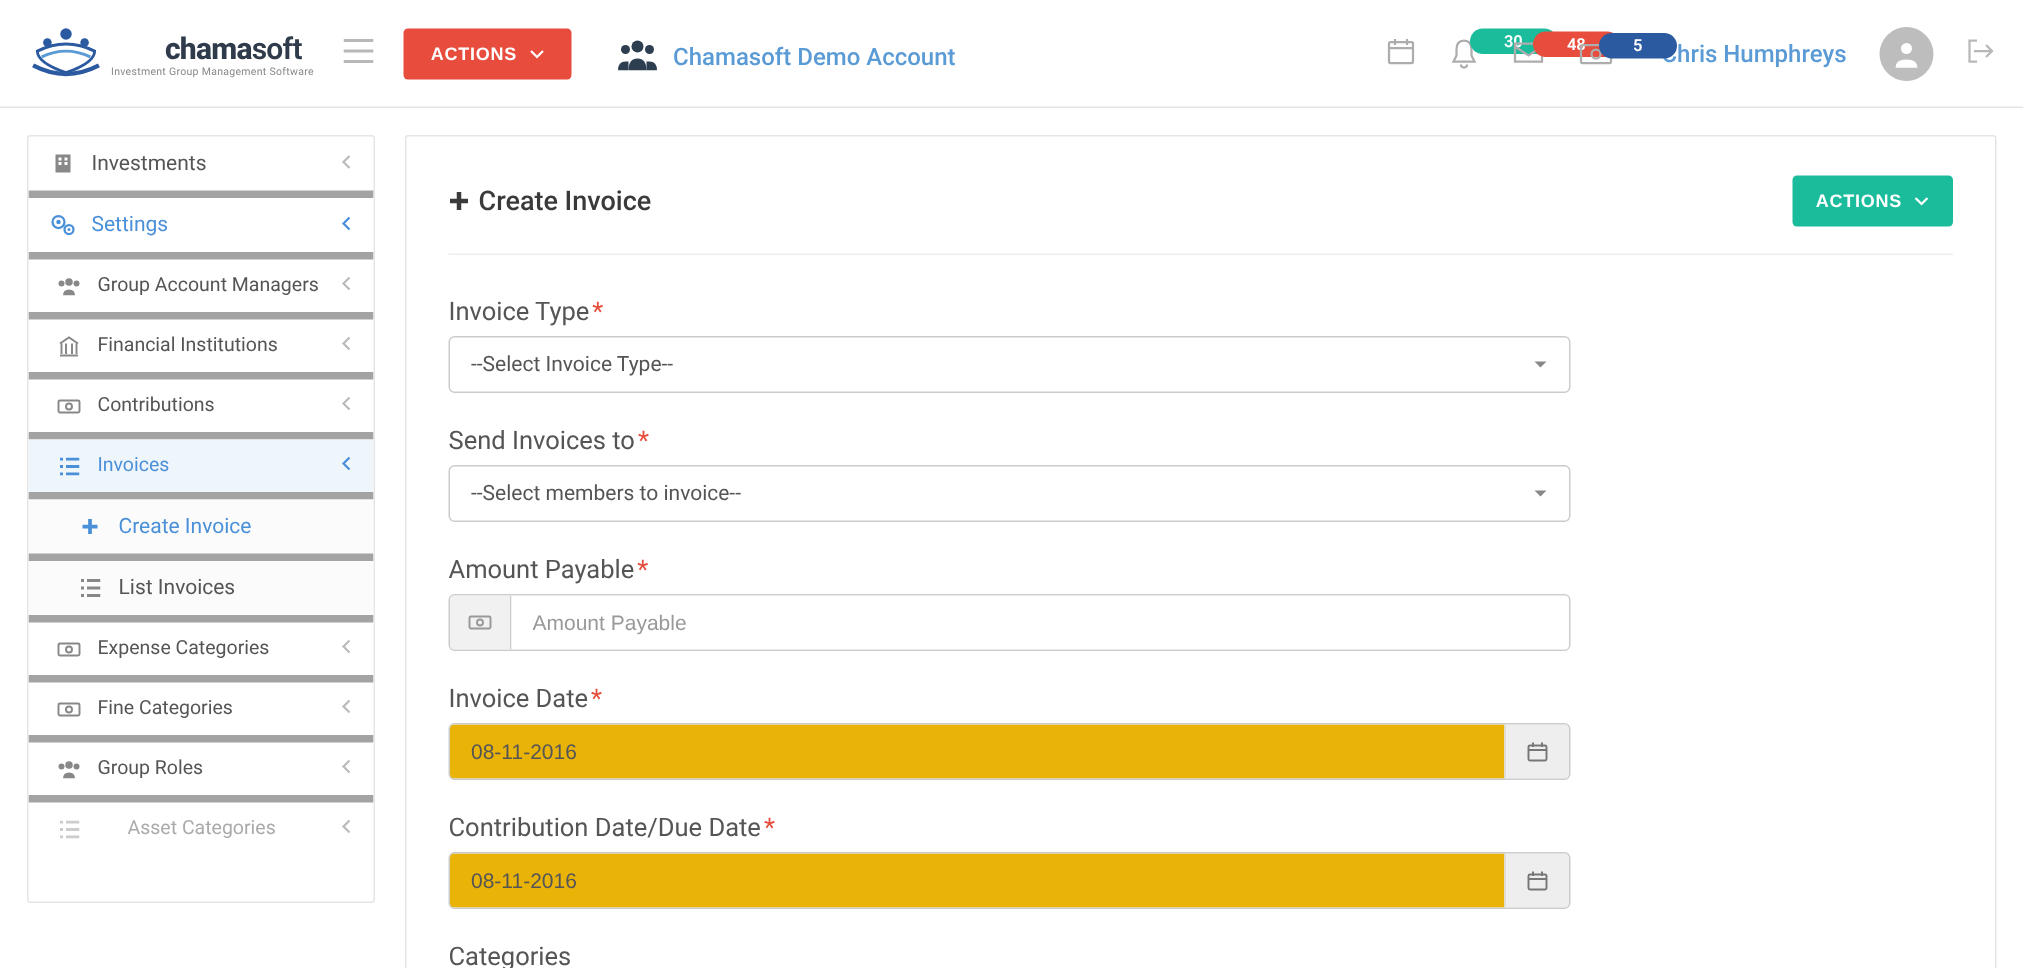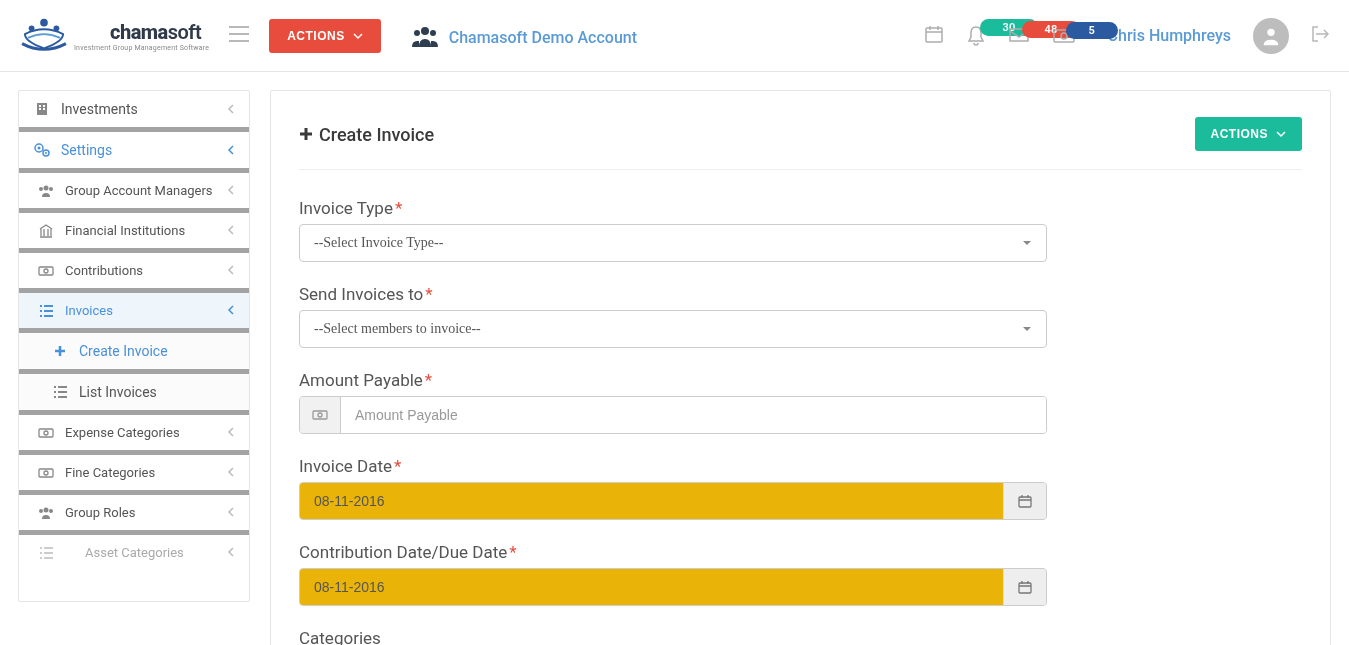--- a/index.html
+++ b/index.html
@@ -58,21 +58,21 @@
     
     .content { flex: 1; background: #fff; border: 1px solid #e5e5e5; border-radius: 2px; padding: 26px 28px; }
     .content-header { display: flex; justify-content: space-between; align-items: center; border-bottom: 1px solid #eee; padding-bottom: 18px; margin-bottom: 28px; }
     .page-title { display: flex; align-items: center; gap: 6px; font-size: 18px; color: #3a3a3a; font-weight: 500; }
     .actions-content-btn { background: #1abc9c; color: #fff; border: none; padding: 10px 16px; border-radius: 3px; font-size: 12px; font-weight: 600; letter-spacing: 0.5px; cursor: pointer; display: flex; align-items: center; gap: 8px; }
     
     
     .form-group { margin-bottom: 22px; }
     .form-label { font-size: 17px; color: #555; margin-bottom: 6px; display: block; }
     .required { color: #e74c3c; margin-left: 2px; }
-    .form-select { width: 748px; border: 1px solid #ccc; border-radius: 4px; padding: 10px 14px; font-size: 14px; color: #555; display: flex; justify-content: space-between; align-items: center; cursor: pointer; background: #fff; font-family: Liberation Serif, serif; }
+    .form-select { width: 748px; border: 1px solid #ccc; border-radius: 4px; padding: 10px 14px; font-size: 14px; color: #555; display: flex; justify-content: space-between; align-items: center; cursor: pointer; background: #fff; }
     .form-input-group { width: 748px; display: flex; border: 1px solid #ccc; border-radius: 4px; overflow: hidden; }
     .input-addon { background: #f1f1f1; border-right: 1px solid #ccc; padding: 10px 12px; color: #999; display: flex; align-items: center; }
     .form-input { flex: 1; border: none; padding: 10px 14px; font-size: 14px; outline: none; }
     .form-input::placeholder { color: #999; }
     .form-date-group { width: 748px; display: flex; border: 1px solid #ccc; border-radius: 4px; overflow: hidden; background: #eee; }
     .date-input { flex: 1; border: none; padding: 10px 14px; font-size: 14px; outline: none; background: #eab308; color: #555; }
     .date-addon { background: #eee; border-left: 1px solid #ddd; padding: 10px 14px; color: #777; display: flex; align-items: center; }
     .textarea-group { width: 748px; display: flex; border: 1px solid #ccc; border-radius: 4px; overflow: hidden; height: 30px; }
     .textarea-addon { background: #f1f1f1; border-right: 1px solid #ccc; padding: 6px 14px; width: 40px; }
     .form-textarea { flex: 1; border: none; padding: 8px 14px; font-size: 14px; outline: none; }

